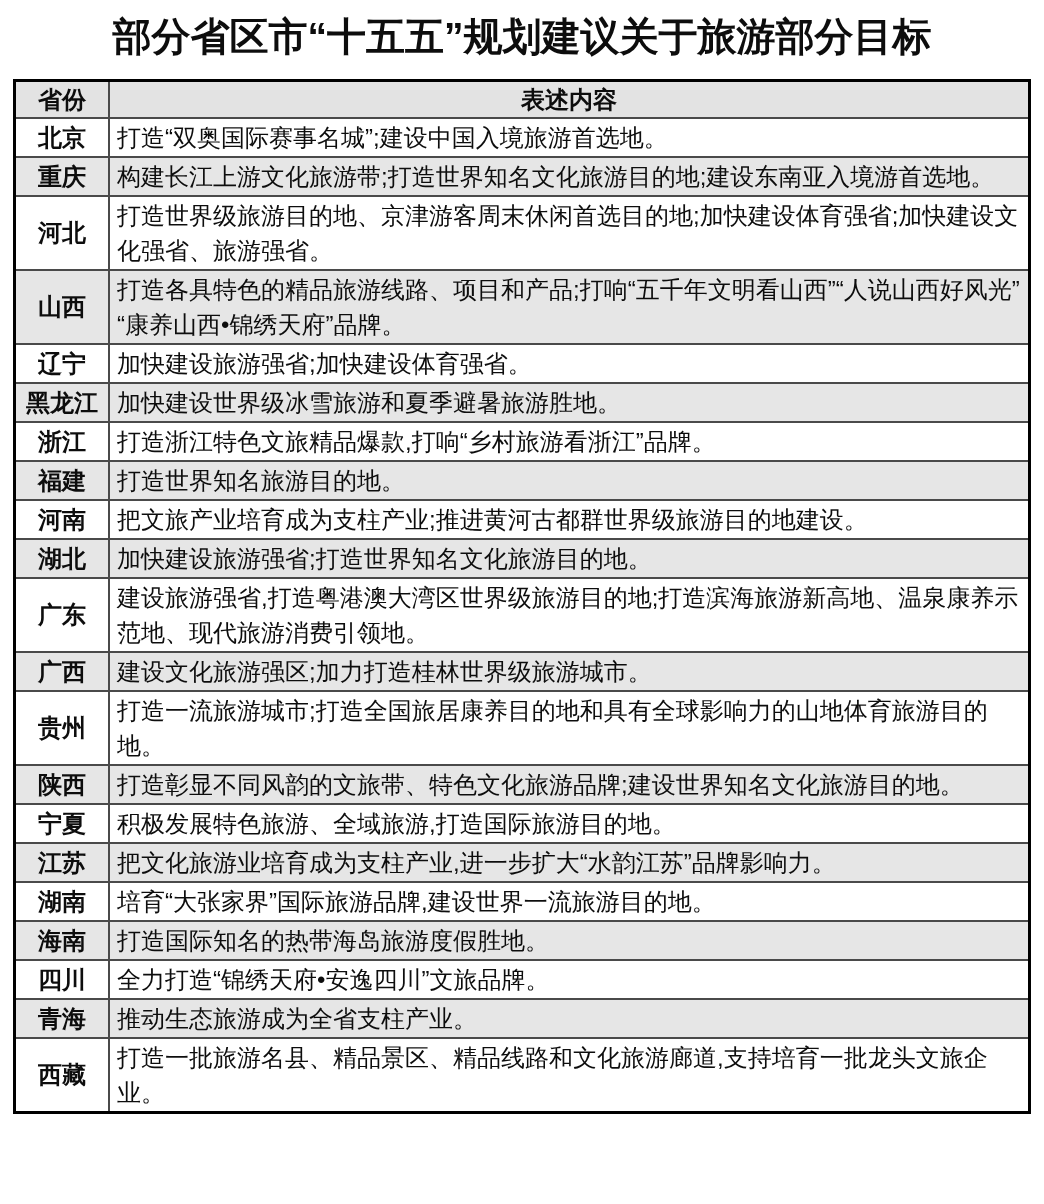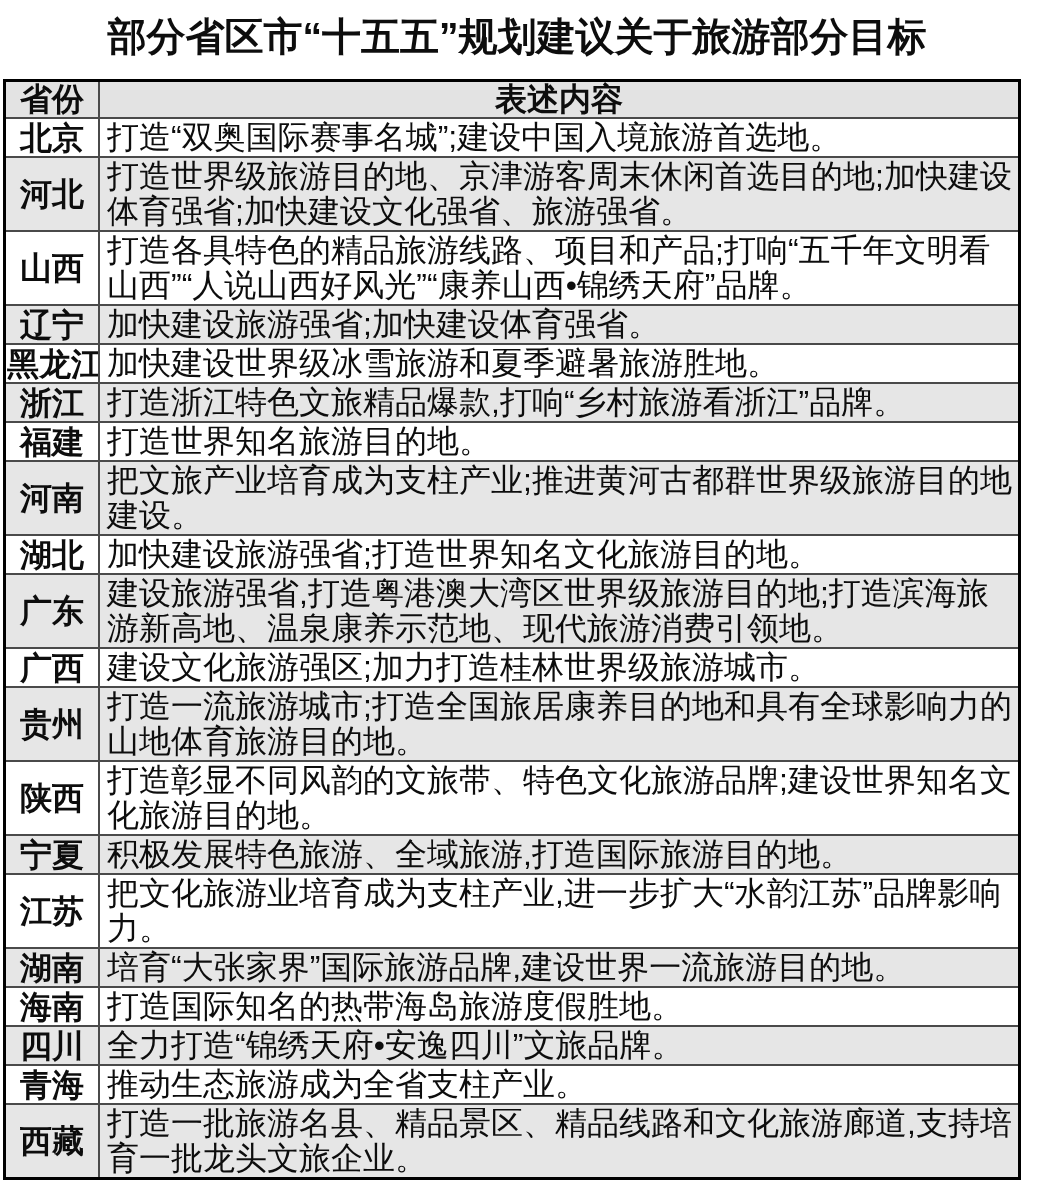--- a/index.html
+++ b/index.html
@@ -12,39 +12,39 @@
   html,body{margin:0;padding:0;background:#ffffff;}
   body{
     font-family:"Liberation Sans","DejaVu Sans",sans-serif;
     color:var(--text);
     width:1044px;
   }
   .page{
     width:1044px;
     height:1204px;
     box-sizing:border-box;
-    padding:6px 13px 0 3px;
+    padding:6px 13px 0 13px;
     overflow:hidden;
   }
   .title{
     font-size:39px;
     font-weight:bold;
     text-align:center;
     margin:4px 0 15px 0;
     white-space:nowrap;
   }
   table.data-table{
     border-collapse:collapse;
     width:1018px;
     border:3px solid var(--border-outer);
     table-layout:fixed;
   }
   .data-table th,.data-table td{
     border:2px solid var(--border-inner);
-    font-size:32px;
+    font-size:24px;
     vertical-align:middle;
   }
   .data-table thead th{
     background:var(--header-shade);
     font-weight:bold;
     line-height:31px;
     padding:2px 4px;
     text-align:center;
   }
   .province-col{width:84px;}
@@ -78,20 +78,24 @@
         <th>表述内容</th>
       </tr>
     </thead>
     <tbody>
   <tr>
     <th class="province-cell" scope="row">北京</th>
     <td class="content-cell">打造“双奥国际赛事名城”;建设中国入境旅游首选地。</td>
   </tr>
 
 
+  <tr>
+    <th class="province-cell" scope="row">重庆</th>
+    <td class="content-cell">构建长江上游文化旅游带;打造世界知名文化旅游目的地;建设东南亚入境游首选地。</td>
+  </tr>
 
   <tr>
     <th class="province-cell" scope="row">河北</th>
     <td class="content-cell">打造世界级旅游目的地、京津游客周末休闲首选目的地;加快建设体育强省;加快建设文化强省、旅游强省。</td>
   </tr>
 
   <tr>
     <th class="province-cell" scope="row">山西</th>
     <td class="content-cell">打造各具特色的精品旅游线路、项目和产品;打响“五千年文明看山西”“人说山西好风光”“康养山西•锦绣天府”品牌。</td>
   </tr>

